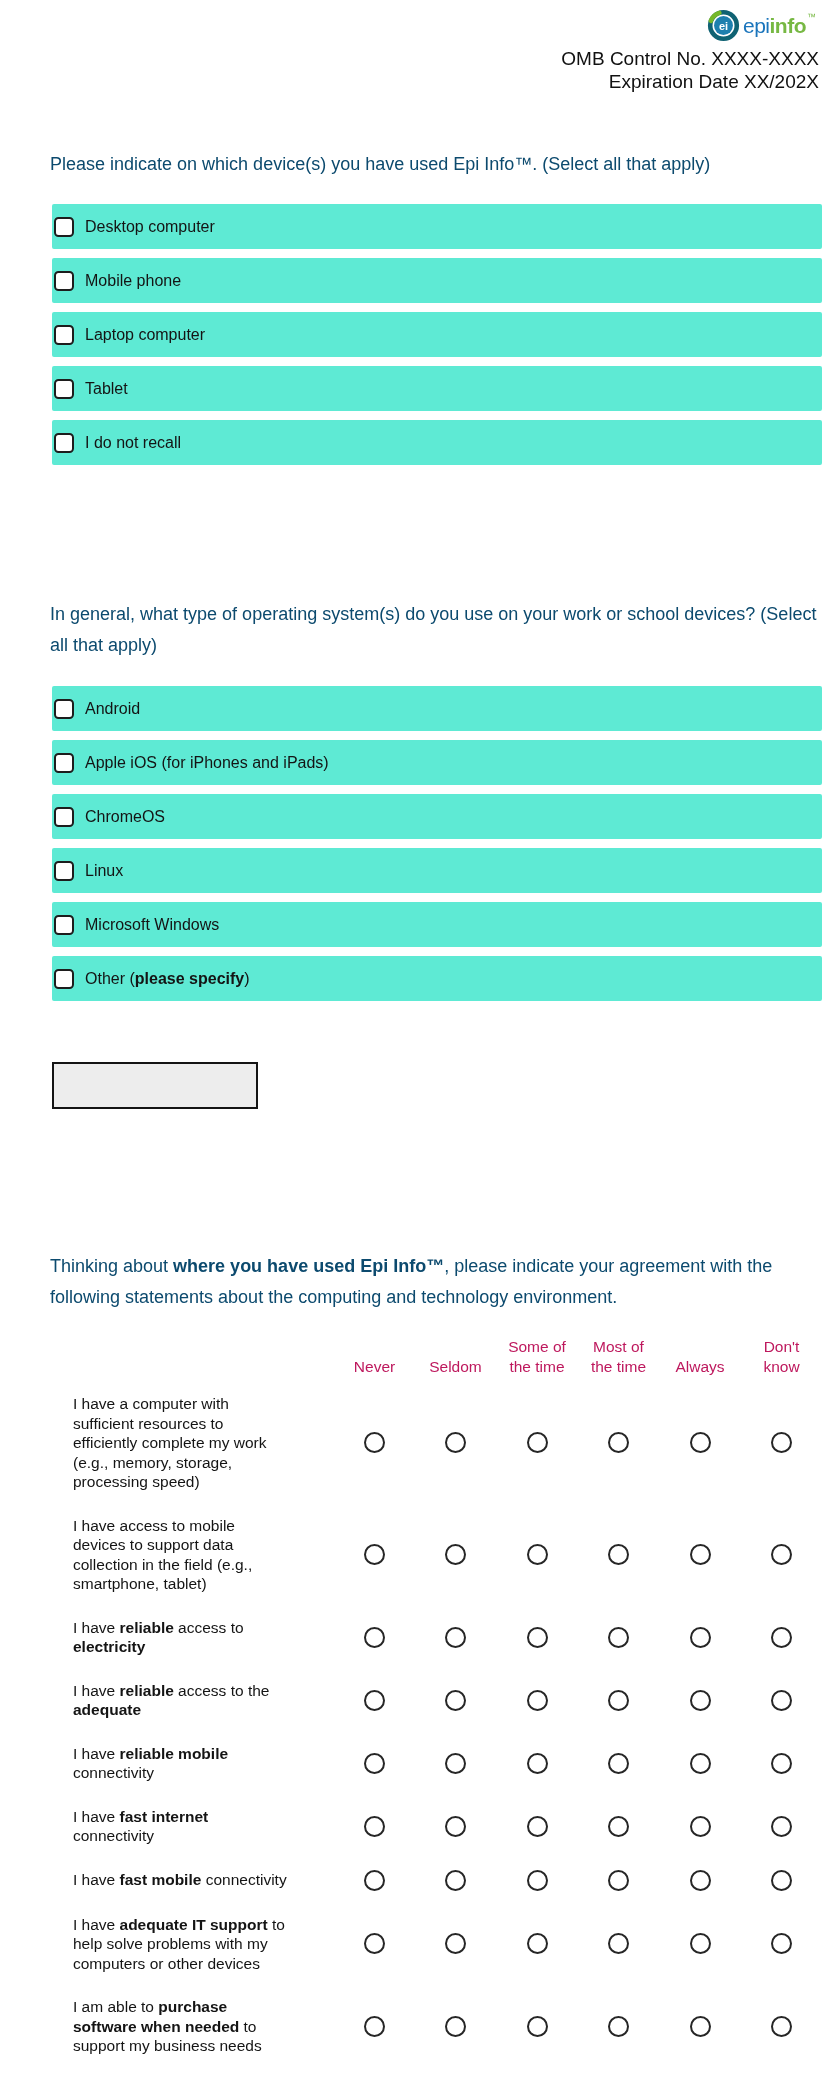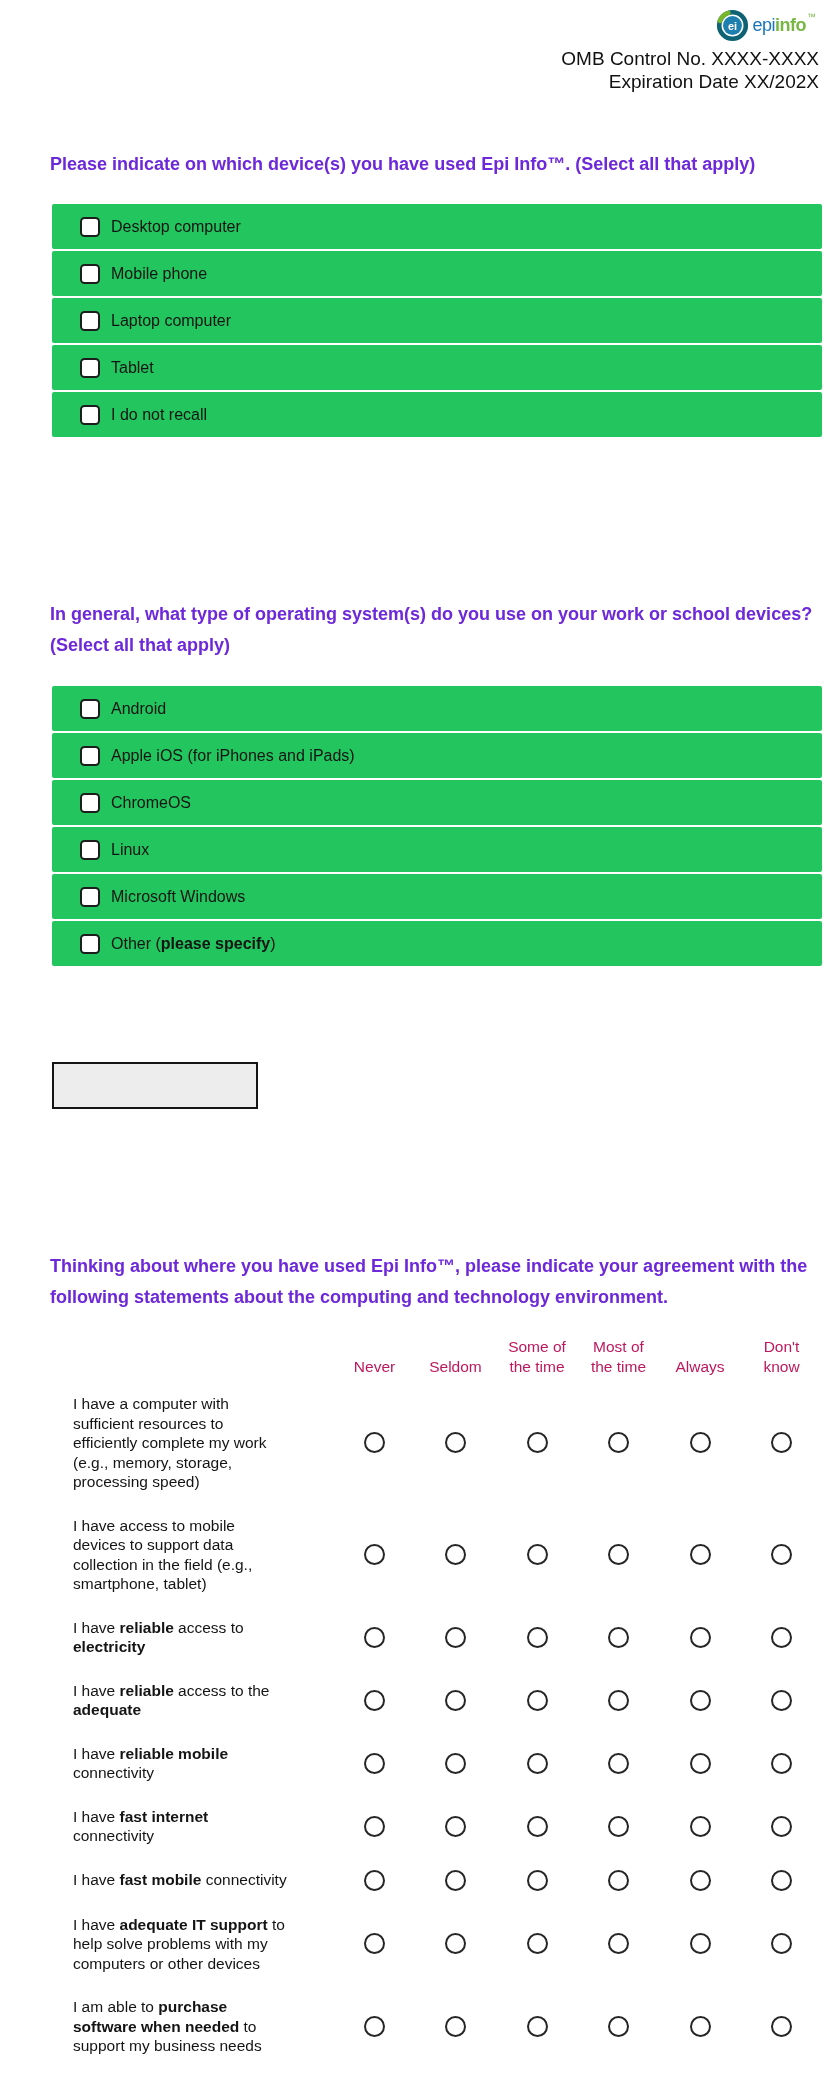--- a/index.html
+++ b/index.html
@@ -2,36 +2,36 @@
 <html><head>
 <meta charset="utf-8">
 <style>
   html,body{margin:0;padding:0;background:#fff;}
   .page{
     position:relative;width:830px;height:2100px;margin:0;background:#ffffff;
     font-family:"Liberation Sans","DejaVu Sans",sans-serif;color:#141414;overflow:hidden;
   }
   
   .logo{position:absolute;top:9px;right:14px;display:flex;align-items:center;}
-  .logo-word{font-size:18px;letter-spacing:-0.5px;line-height:33px;}
+  .logo-word{font-size:21px;letter-spacing:-0.5px;line-height:33px;}
   .logo-word .epi{color:#1b75bc;}
   .logo-word .info{color:#77b843;font-weight:bold;}
   .logo-tm{font-size:9px;color:#77b843;position:relative;top:-9px;margin-left:1px;}
   .omb{position:absolute;top:47px;right:11px;text-align:right;font-size:19px;line-height:23px;color:#111;margin-left:28px;}
   
-  .question{position:absolute;left:50px;width:772px;font-size:18px;line-height:31px;color:#6d28d9;font-weight:bold;}
+  .question{position:absolute;left:50px;width:772px;font-size:18px;line-height:31px;color:#0c4a6e;}
   .q1{top:149px;}
   .q2{top:599px;}
   .q3{top:1251px;}
   
   .opts{position:absolute;left:52px;width:770px;}
   .opts-q1{top:204px;}
   .opts-q2{top:686px;text-align:center;}
-  .opt-row{height:45px;margin-bottom:2px;background:#22c55e;border-radius:2px;
-    display:flex;align-items:center;padding-left:28px;box-sizing:border-box;}
+  .opt-row{height:45px;margin-bottom:9px;background:#5eead4;border-radius:2px;
+    display:flex;align-items:center;padding-left:2px;box-sizing:border-box;}
   .checkbox{width:20px;height:20px;box-sizing:border-box;border:2px solid #1d1d1d;
     border-radius:4.5px;background:#fff;flex:none;}
   .opt-label{margin-left:11px;font-size:16px;color:#141414;}
   
   .other-input{position:absolute;left:52px;top:1062px;width:206px;height:47px;box-sizing:border-box;
     border:2px solid #141414;background:#ededed;font-size:16px;padding:0 8px;border-radius:0;
     font-family:"Liberation Sans","DejaVu Sans",sans-serif;}
   
   .matrix{position:absolute;left:50px;top:1337px;width:772px;border-collapse:collapse;table-layout:fixed;}
   .matrix th{font-weight:normal;font-size:15.5px;line-height:19.5px;vertical-align:bottom;

